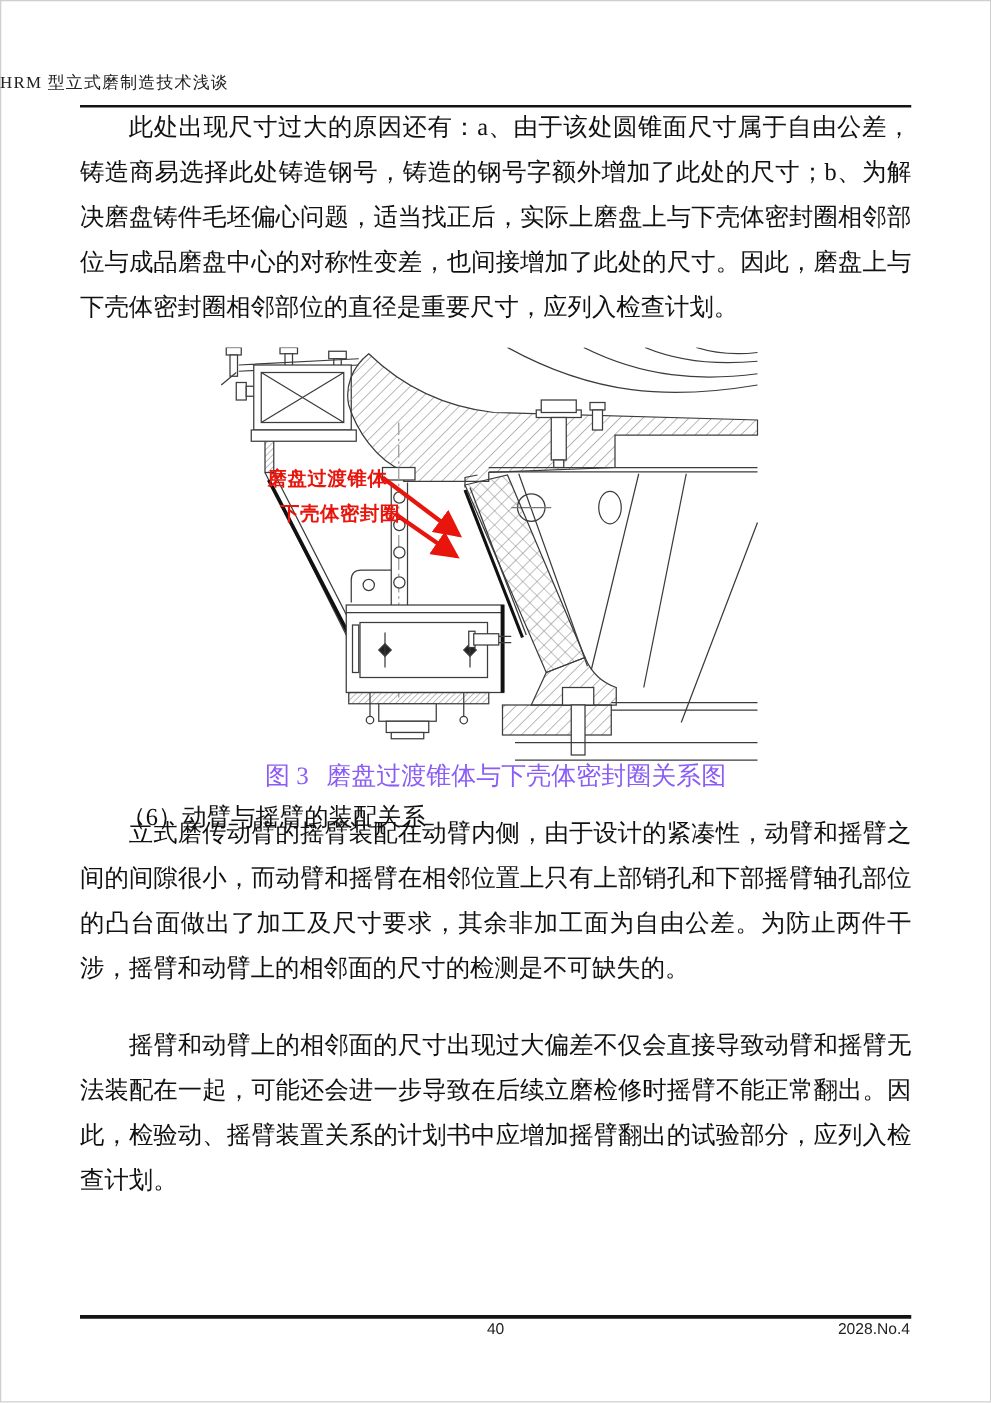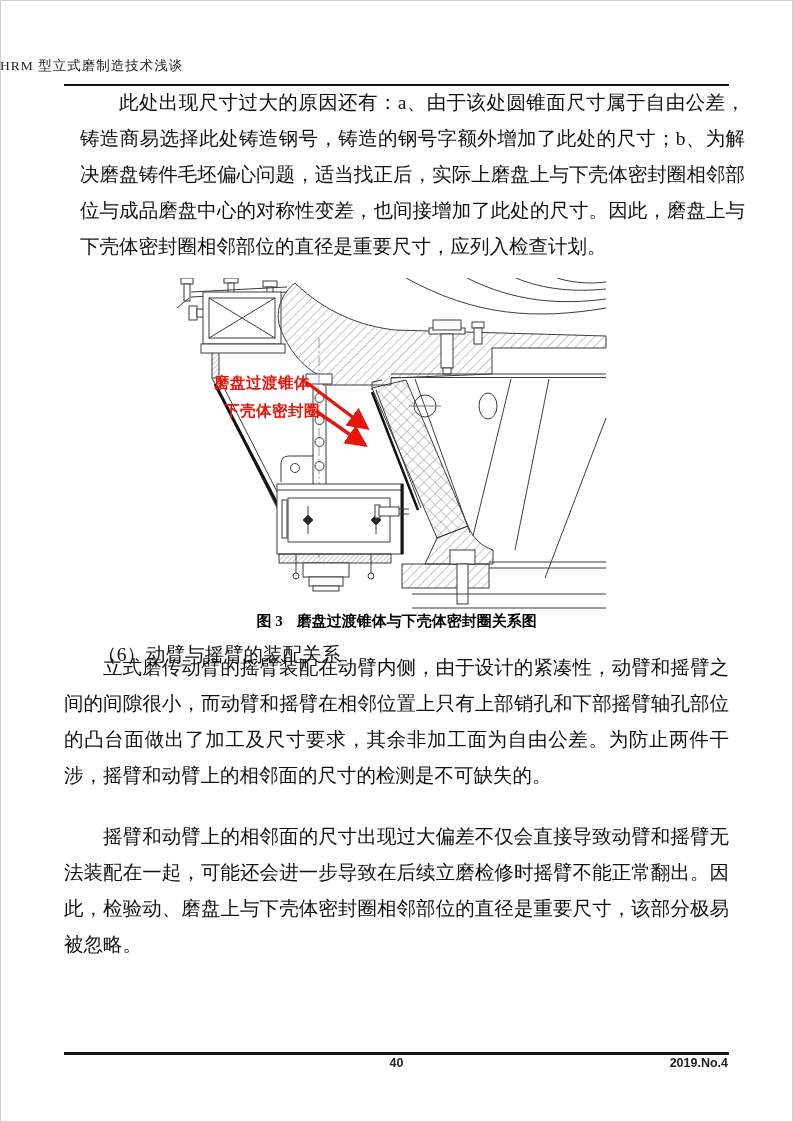--- a/index.html
+++ b/index.html
@@ -15,37 +15,37 @@
   }
   .rule{left:64px;width:665px;background:#141414;}
   .header-rule{top:84px;height:2px;}
   .footer-rule{top:1052px;height:2.5px;}
   .para{
     left:64px;width:665px;margin:0;
     font-size:19.5px;line-height:36px;text-align:justify;text-justify:inter-character;
     word-break:break-all;overflow-wrap:anywhere;
     text-indent:2em;color:#111;
   }
-  #p1{top:85px;margin-left:16px;}
+  #p1{top:85px;}
   #p2{top:650px;}
   #p3{top:819px;}
   .subheading{
     top:637px;left:64px;width:665px;font-size:19.5px;line-height:36px;
     text-indent:1.7em;color:#111;
   }
   .figure-wrap{top:278px;left:175px;width:432px;height:332px;}
   .figure-caption{
     top:610px;left:0;width:100%;text-align:center;
-    font-size:15px;font-weight:bold;line-height:22px;color:#000000;
+    font-size:20px;font-weight:normal;line-height:22px;color:#8b5cf6;
   }
   .figure-caption .cap-prefix{margin-right:14px;}
   .page-footer-text{
     top:1056px;left:64px;width:665px;height:18px;
     font-family:"Liberation Sans","DejaVu Sans",sans-serif;
-    font-size:12.5px;color:#222;font-weight:bold;
+    font-size:12.5px;color:#222;
   }
   .footer-page-number{position:absolute;left:0;width:100%;text-align:center;}
   .footer-issue{position:absolute;right:1px;top:0;}
   svg text.annot{
     font-family:"Liberation Sans","DejaVu Sans",sans-serif;
     font-size:15.5px;font-weight:600;letter-spacing:0.5px;
     fill:var(--annot,#e8150d);
   }
 </style>
 </head>
@@ -194,19 +194,19 @@
 </svg>
 </div>
 
 <div class="abs figure-caption">
   <span class="cap-prefix">图 3</span><span>磨盘过渡锥体与下壳体密封圈关系图</span>
 </div>
 
 <div class="abs subheading">（6）动臂与摇臂的装配关系</div>
 
 <p class="abs para" id="p2">立式磨传动臂的摇臂装配在动臂内侧，由于设计的紧凑性，动臂和摇臂之间的间隙很小，而动臂和摇臂在相邻位置上只有上部销孔和下部摇臂轴孔部位的凸台面做出了加工及尺寸要求，其余非加工面为自由公差。为防止两件干涉，摇臂和动臂上的相邻面的尺寸的检测是不可缺失的。</p>
-<p class="abs para" id="p3">摇臂和动臂上的相邻面的尺寸出现过大偏差不仅会直接导致动臂和摇臂无法装配在一起，可能还会进一步导致在后续立磨检修时摇臂不能正常翻出。因此，检验动、磨盘上与下壳体密封圈相邻部位的直径是重要尺寸，该部分极易被忽略。</p>
+<p class="abs para" id="p3">摇臂和动臂上的相邻面的尺寸出现过大偏差不仅会直接导致动臂和摇臂无法装配在一起，可能还会进一步导致在后续立磨检修时摇臂不能正常翻出。因此，检验动、摇臂装置关系的计划书中应增加摇臂翻出的试验部分，应列入检查计划。</p>
 
 <div class="abs rule footer-rule"></div>
 <div class="abs page-footer-text">
   <span class="footer-page-number">40</span>
-  <span class="footer-issue">2019.No.4</span>
+  <span class="footer-issue">2028.No.4</span>
 </div>
 
 </body></html>

